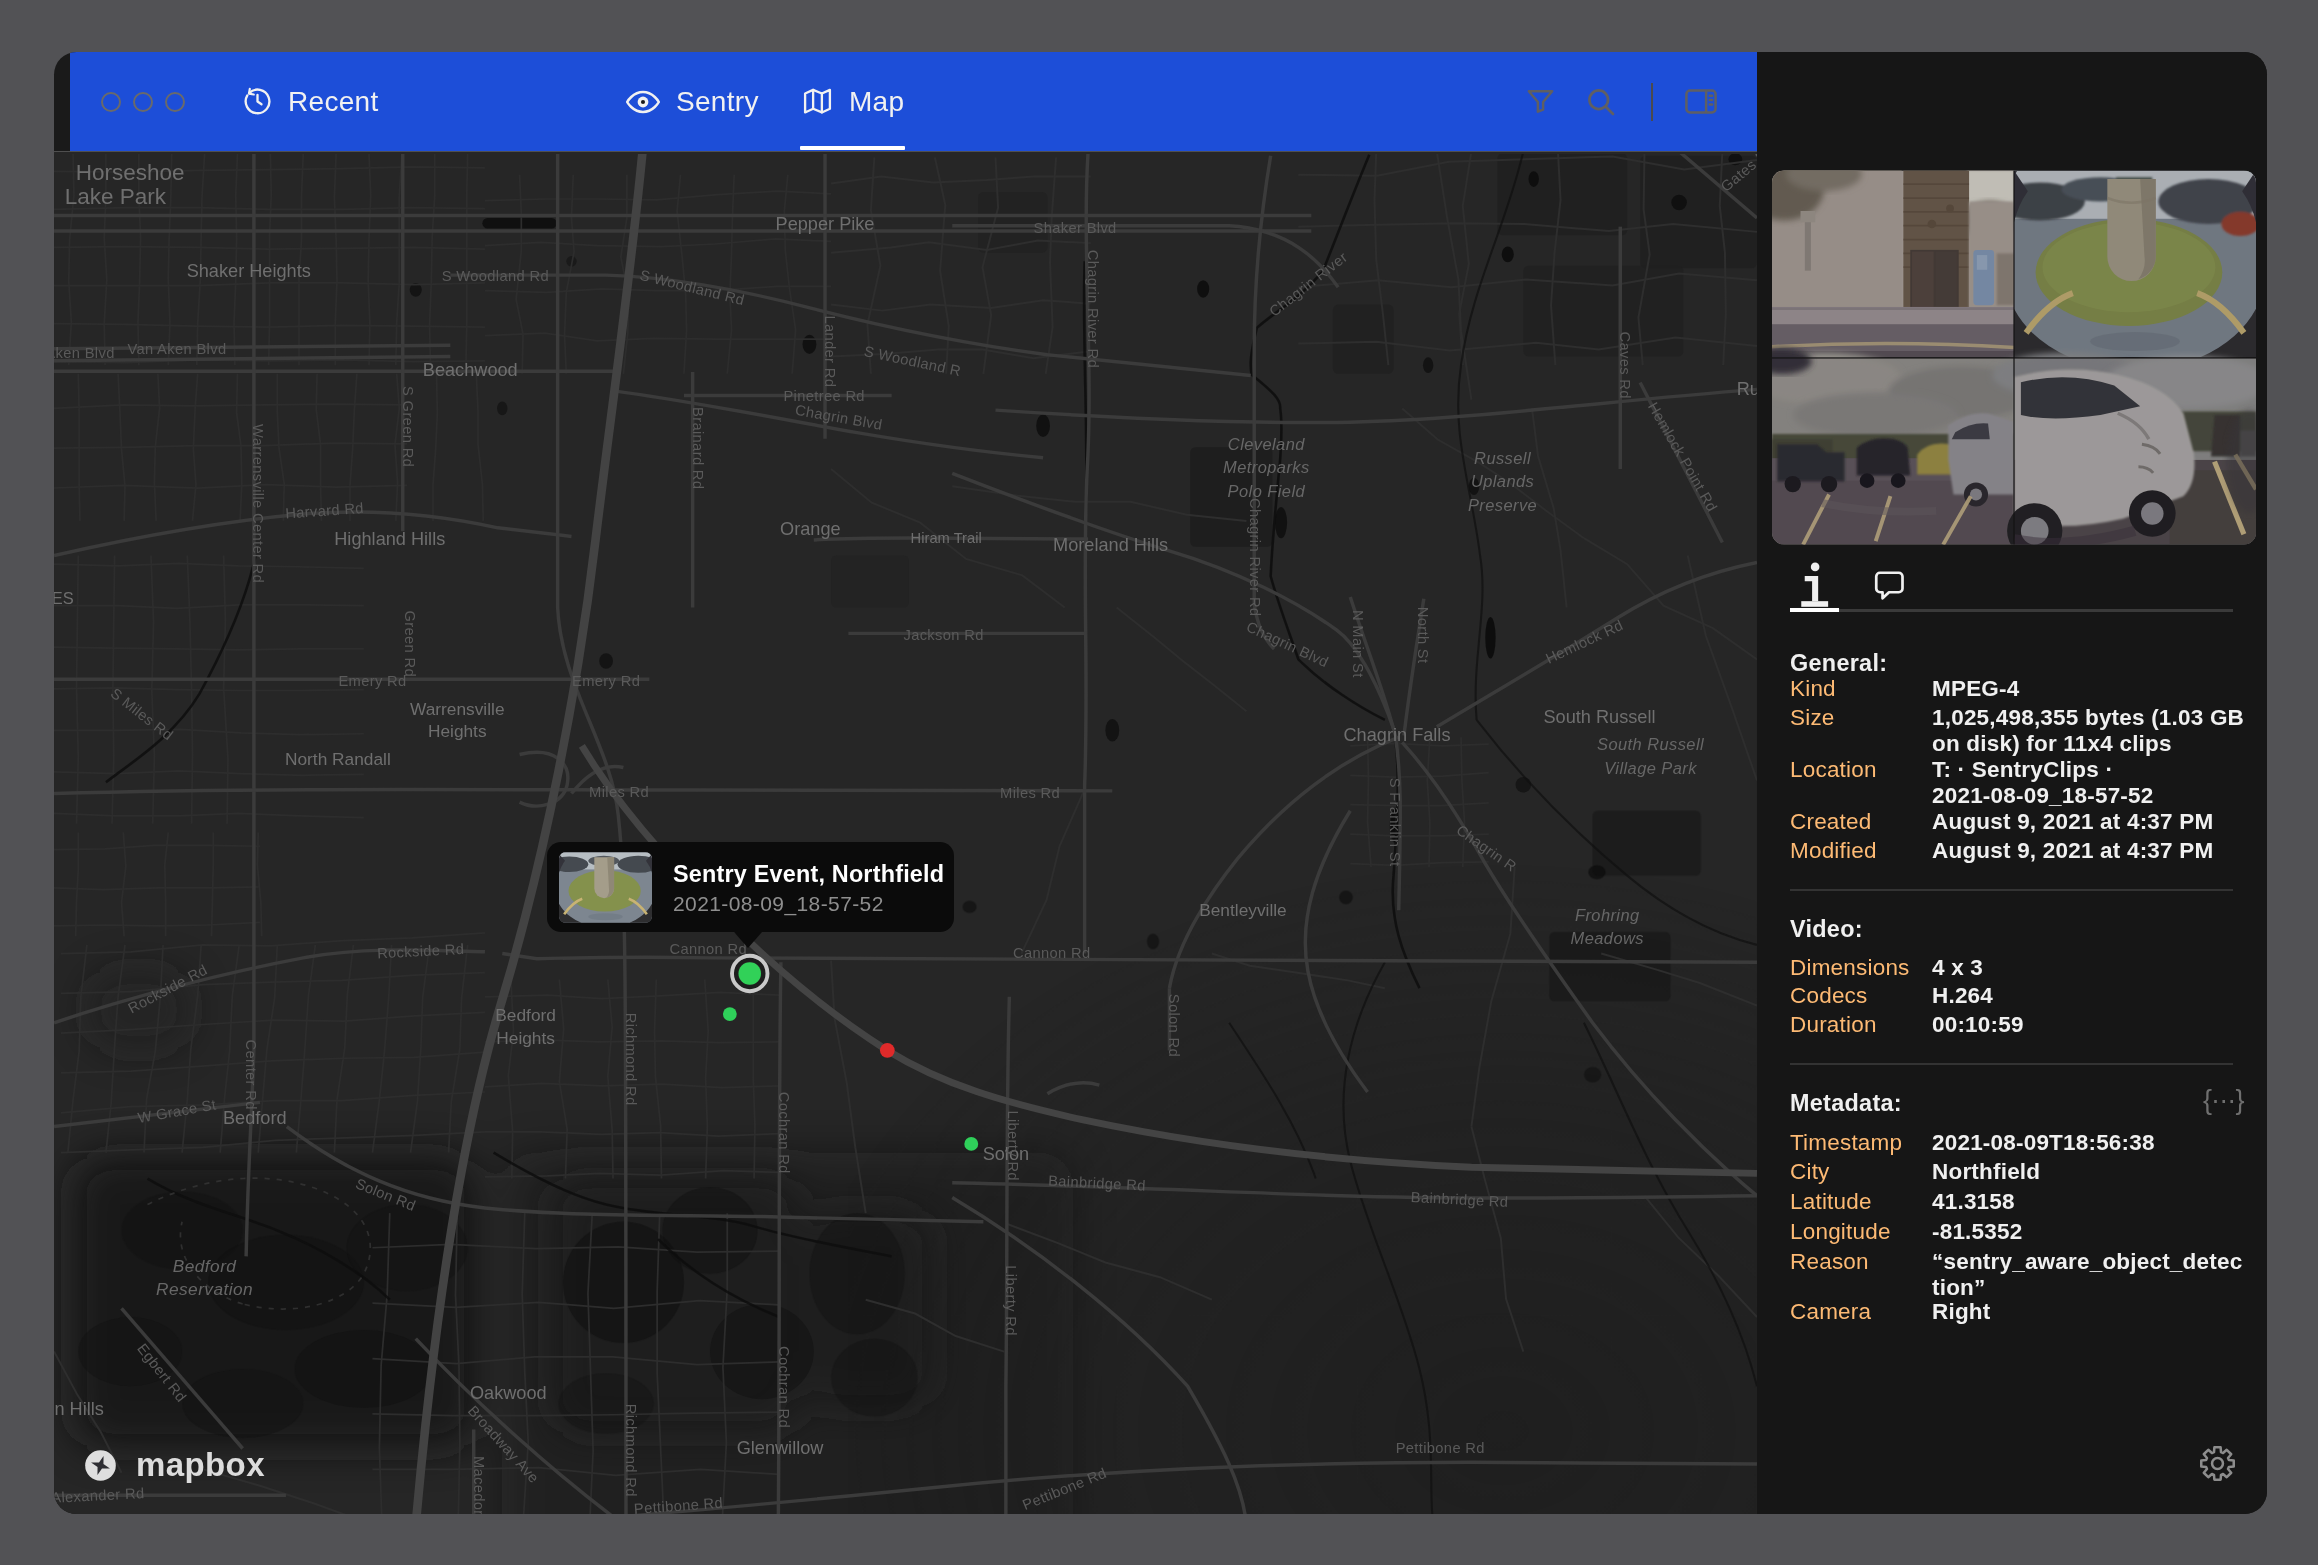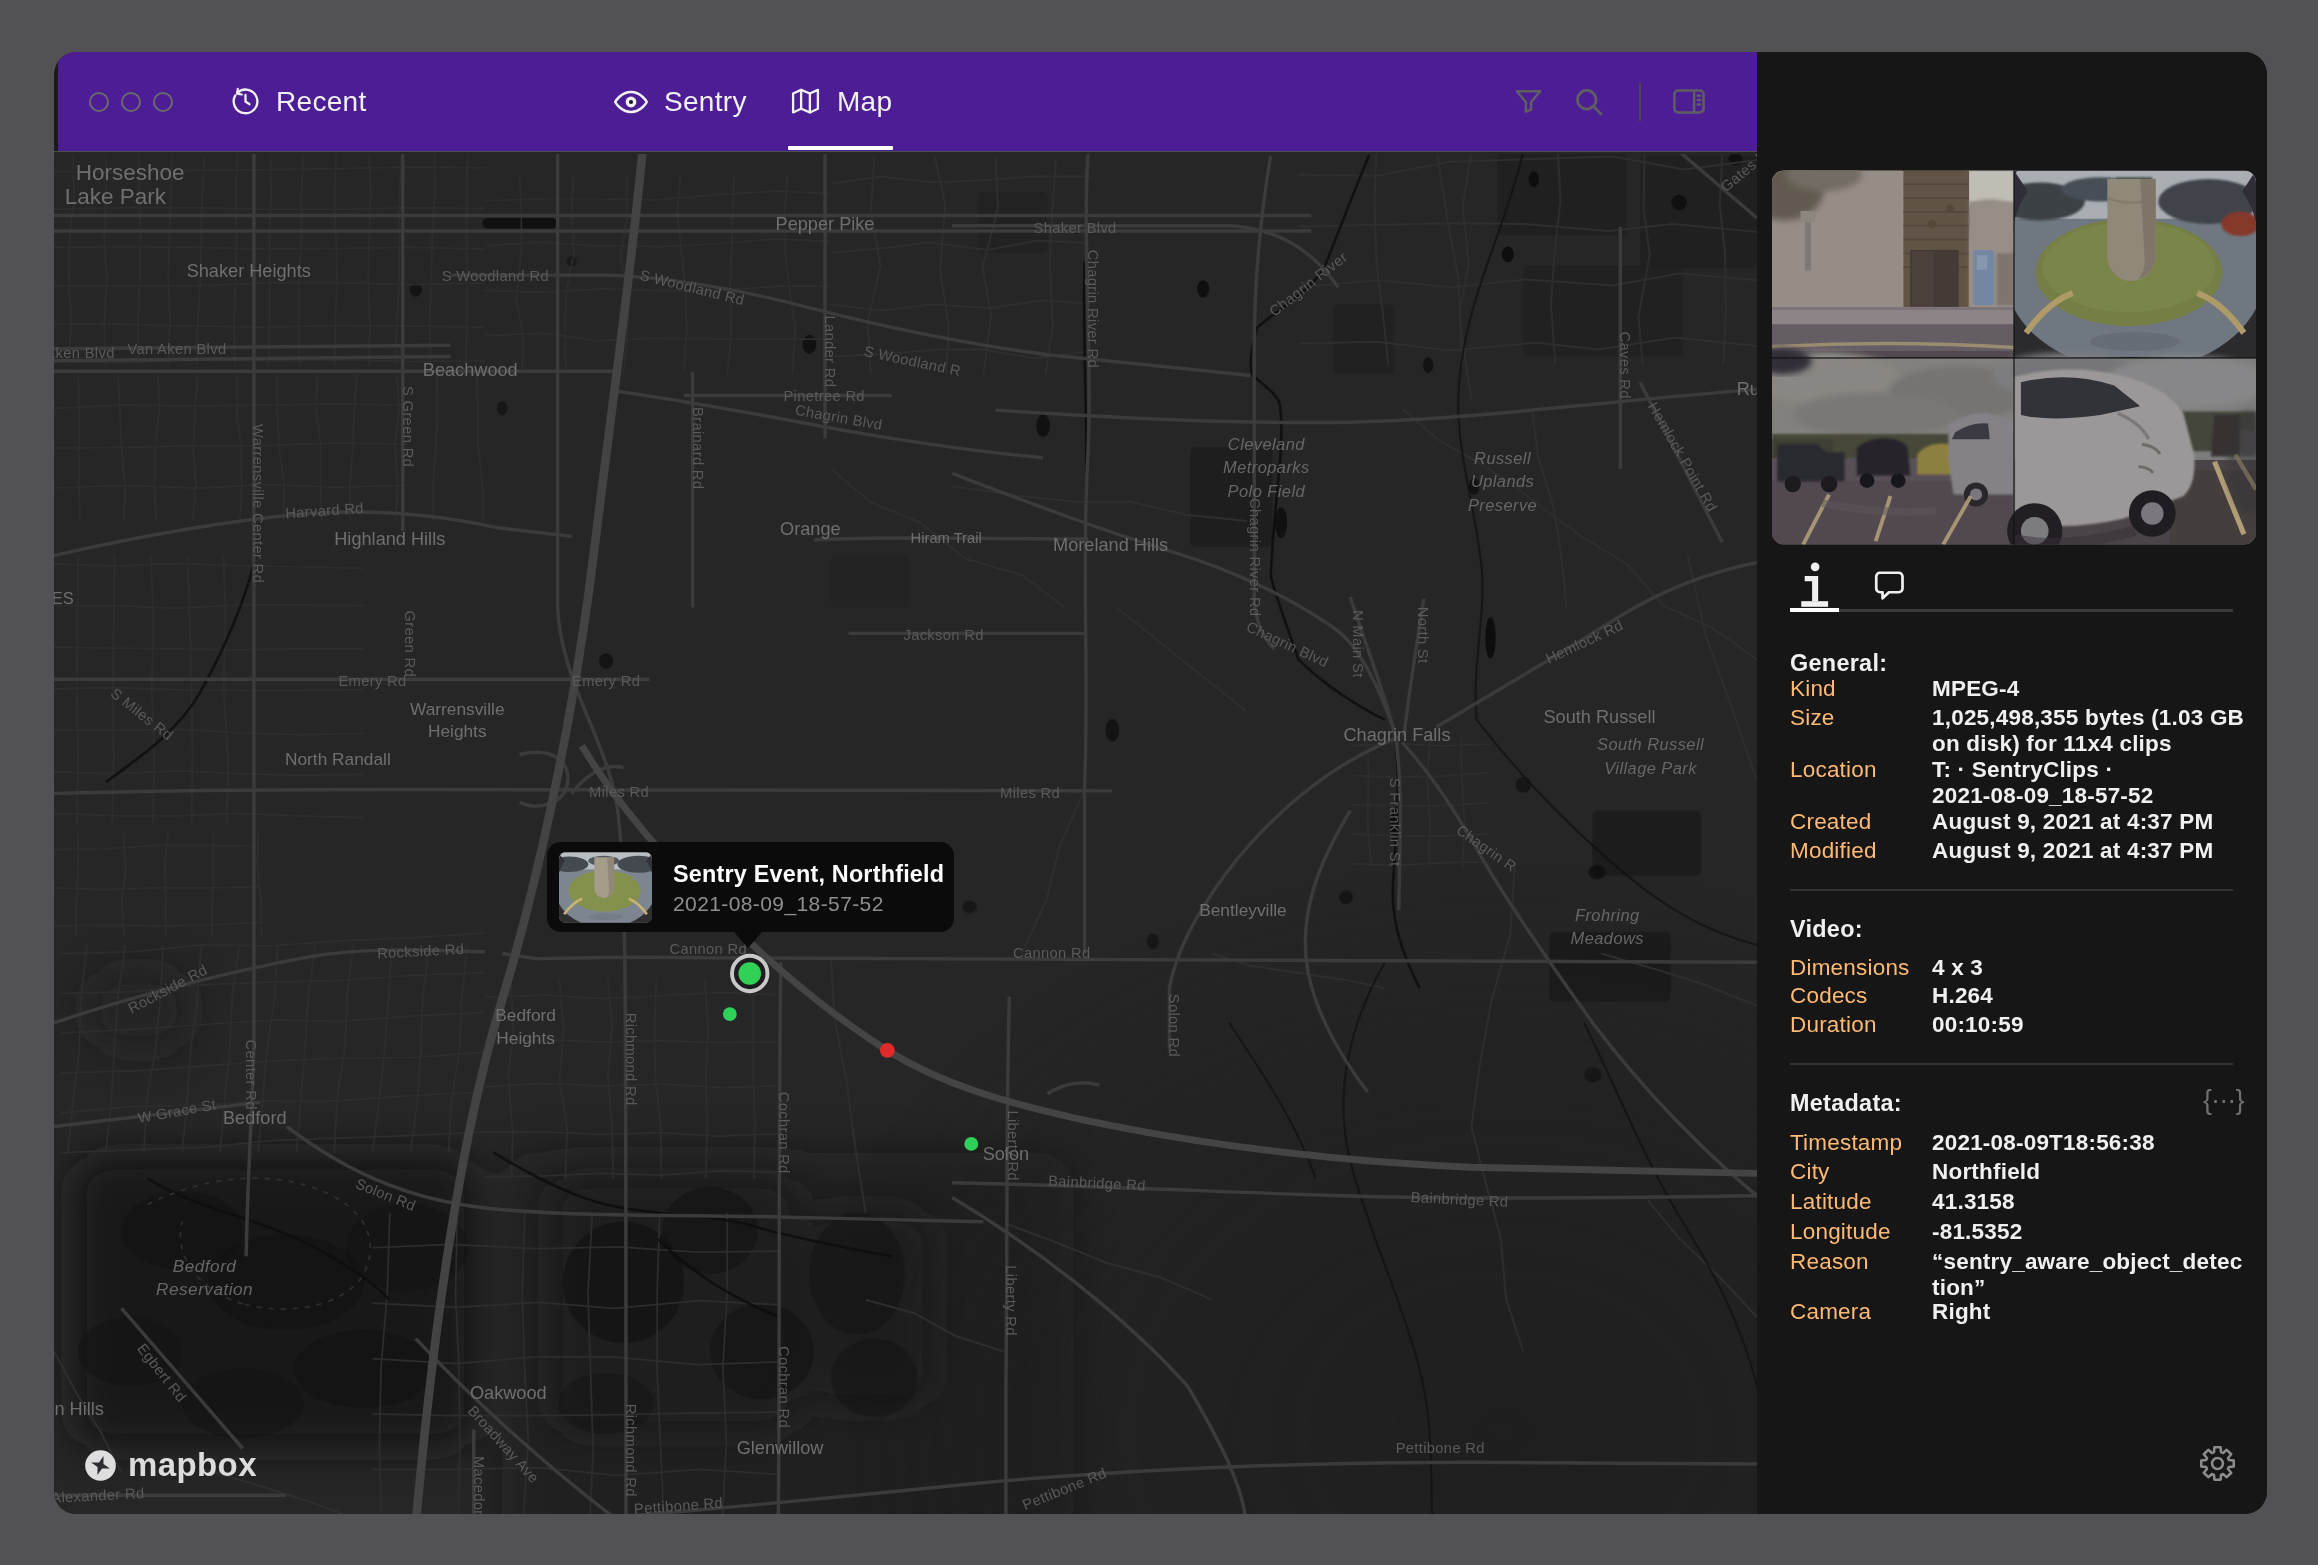--- a/index.html
+++ b/index.html
@@ -1,38 +1,38 @@
 <!DOCTYPE html>
 <html style="font-size:14px"><head><meta charset="utf-8"><style>
 *{margin:0;padding:0;box-sizing:border-box}
 html,body{width:2319px;height:1566px;overflow:hidden;background:#525255;font-family:"Liberation Sans",sans-serif;}
 .win{position:absolute;left:54px;top:52px;width:2213px;height:1462px;border-radius:22.5px;background:#1a1a1a;overflow:hidden}
 .map{position:absolute;left:0;top:99px;width:1703px;height:1363px;background:#262626;border-top:1.7px solid #4f4f4f}
-.hdr{position:absolute;left:4px;top:0;width:1703px;height:99px;background:#4c1d95}
+.hdr{position:absolute;left:16px;top:0;width:1703px;height:99px;background:#1d4ed8}
 .sb{position:absolute;left:1703px;top:0;width:510px;height:1462px;background:#161616}
 .tl{position:absolute;top:40px;width:20px;height:20px;border:2.6px solid #6a6a6a;border-radius:50%}
 .nav{position:absolute;top:0;height:99px;display:flex;align-items:center;color:#f1f1f1;font-size:28px;letter-spacing:0.3px}
 .nav svg{margin-right:14px}
 .active-line{position:absolute;left:730px;top:94px;width:105px;height:4.3px;background:#fff;border-radius:0.9px}
 .hico{position:absolute;top:0;height:99px;display:flex;align-items:center}
 .sbtitle{position:absolute;top:0;left:0;width:510px;height:99px;display:flex;align-items:center;justify-content:center;color:#f2f2f2;font-size:22.5px;letter-spacing:0.2px}
 .sbtitle .div{display:inline-block;width:1.7px;height:26px;background:#555;margin:0 19px}
 .lbl{color:#fdba74}
 .val{color:#f0f0f0;font-weight:bold}
 .seca{position:absolute;left:33px;color:#f0f0f0;font-weight:bold;font-size:23.4px;letter-spacing:0.3px}
 .row{position:absolute;left:33px;font-size:22.5px;line-height:26px;letter-spacing:0.2px}
 .row .l{position:absolute;left:0;top:0;width:138px}
 .row .v{position:absolute;left:142px;top:0;width:334px}
 .hrln{position:absolute;left:33px;width:443px;height:1.7px;background:#333}
 .pop{position:absolute;left:493px;top:790px;width:407px;height:90px;background:#0b0b0b;border-radius:14px}
 .pop .t1{position:absolute;left:126px;top:19px;font-size:23.4px;font-weight:bold;color:#fff;letter-spacing:0.2px;white-space:nowrap}
 .pop .t2{position:absolute;left:126px;top:50px;font-size:21px;color:#8f8f8f;letter-spacing:0.4px;white-space:nowrap}
 .pop .ptr{position:absolute;left:187px;top:90px;width:0;height:0;border-left:14.7px solid transparent;border-right:14.7px solid transparent;border-top:16.4px solid #0b0b0b}
 .mblogo{position:absolute;left:29px;top:1294px;display:flex;align-items:center}
-.mbtxt{color:#dcdcdc;font-size:33px;font-weight:bold;letter-spacing:0.4px;margin-left:10px}
+.mbtxt{color:#dcdcdc;font-size:33px;font-weight:bold;letter-spacing:0.4px;margin-left:18px}
 </style></head>
 <body>
 <div class="win">
 <div class="map">
       <svg width="1703" height="1362" viewBox="62 176 1968 1574" style="position:absolute;left:0;top:1.7px">
 <rect x="62" y="176" width="1968" height="1574" fill="#262626"></rect>
 <defs>
           <filter id="soft" x="-40%" y="-40%" width="180%" height="180%">
             <feGaussianBlur stdDeviation="22"></feGaussianBlur>
           </filter>

